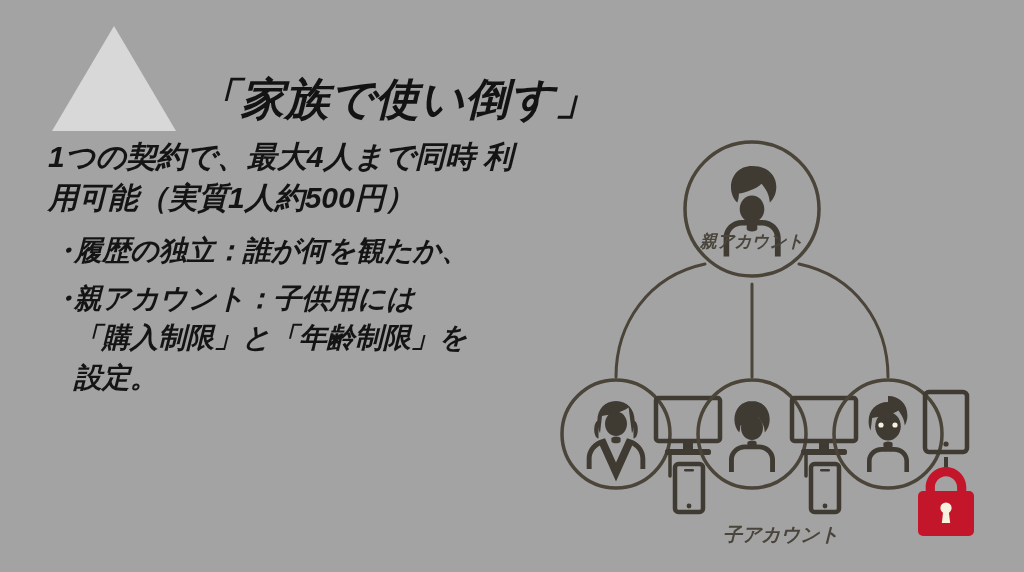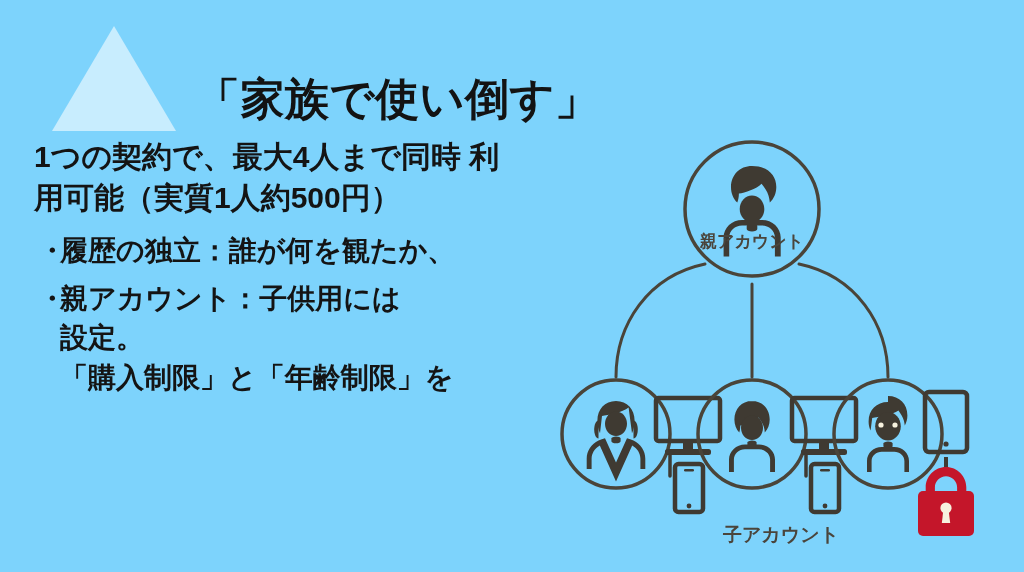--- a/index.html
+++ b/index.html
@@ -45,21 +45,21 @@
     font-weight: bold;
     letter-spacing: 0.5px;
     line-height: 1.1;
     color: #131313;
     white-space: nowrap;
   }
 
   
   .text-column {
     position: absolute;
-    left: 34px;
+    left: 48px;
     top: 136px;
     width: 470px;
   }
   .lead-paragraph {
     font-size: 30px;
     font-weight: bold;
     line-height: 1.38;
     color: #141414;
     margin: 0 0 12px 0;
   }
@@ -102,21 +102,21 @@
     width: 504px;
     height: 440px;
   }
   .diagram svg {
     display: block;
   }
 </style>
 </head>
 <body>
 
-<div id="slide" style="background: #7dd3fc;">
+<div id="slide" style="background: #a3a3a3; font-style: italic;">
 
   <div class="watermark-triangle"></div>
 
   <h1 class="slide-title">「家族で使い倒す」</h1>
 
   <div class="text-column">
 
     <p class="lead-paragraph">
       <span class="line">1つの契約で、最大4人まで同時</span>
       <span class="line">利用可能（実質1人約500円）</span>
@@ -128,22 +128,22 @@
         <span class="bullet-dot">・</span>
         <span class="bullet-text">
           <span class="line">履歴の独立：誰が何を観たか、</span>
         </span>
       </li>
 
       <li class="bullet-item">
         <span class="bullet-dot">・</span>
         <span class="bullet-text">
           <span class="line">親アカウント：子供用には</span>
+          <span class="line indent">「購入制限」と「年齢制限」を</span>
           <span class="line">設定。</span>
-          <span class="line indent">「購入制限」と「年齢制限」を</span>
         </span>
       </li>
 
     </ul>
   </div>
 
   <div class="diagram">
     <svg width="504" height="440" viewBox="0 0 504 440" xmlns="http://www.w3.org/2000/svg">
 
       <g fill="none" stroke="#4a4439" stroke-width="3" stroke-linecap="round">

